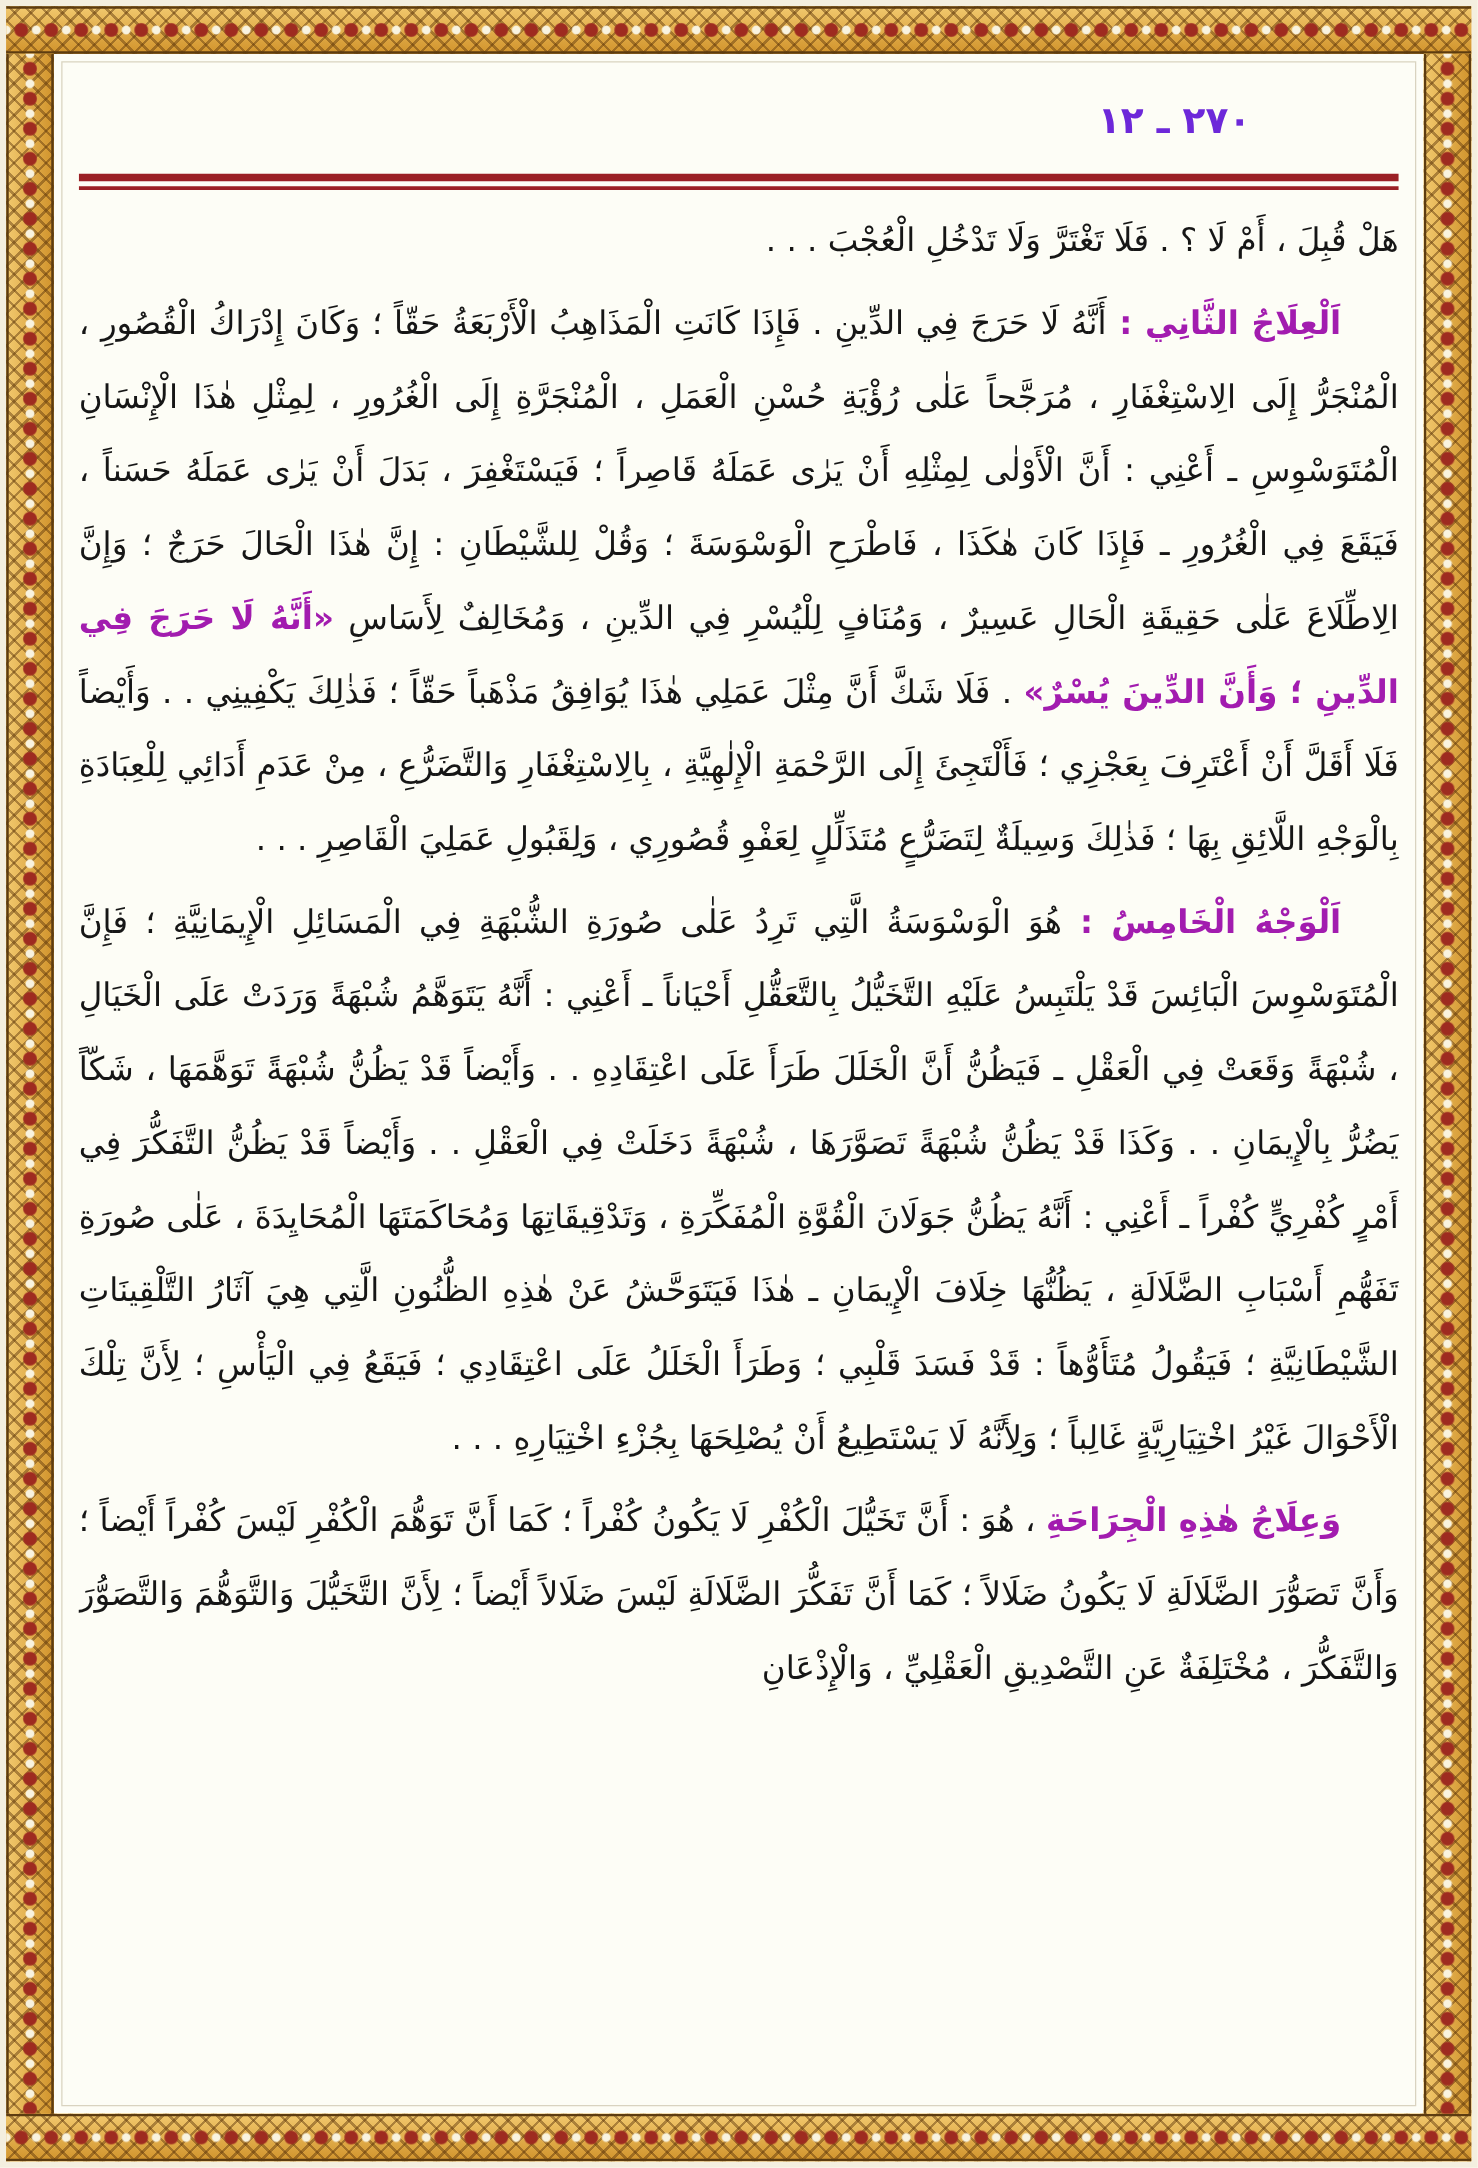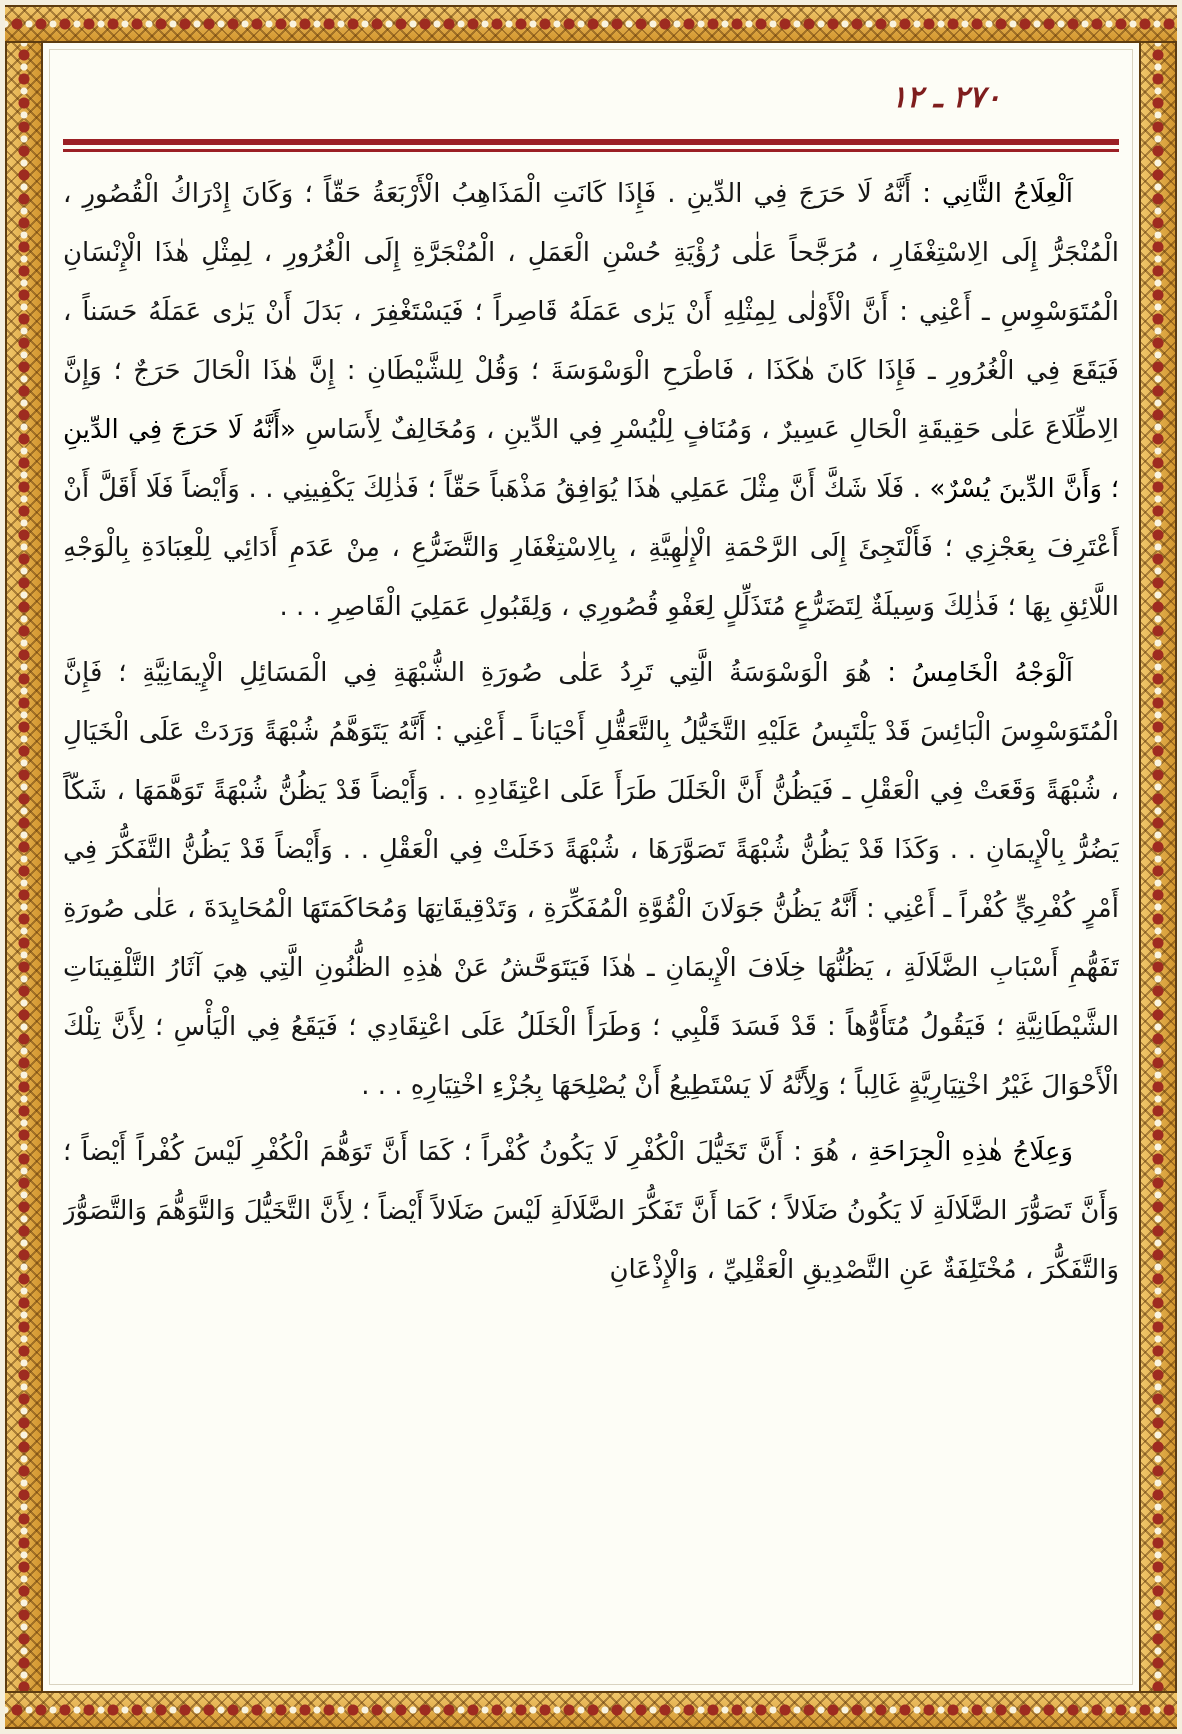--- a/index.html
+++ b/index.html
@@ -44,54 +44,55 @@
   .frame-right{right:0;}
   .inner-rule{position:absolute;inset:44px;border:1px solid #d9d3c0;pointer-events:none;}
 
   .content{
     position:absolute;top:50px;bottom:50px;left:58px;right:58px;
     direction:rtl;overflow:hidden;
   }
   .header{position:relative;height:82px;}
   .page-number{
     position:absolute;right:118px;top:24px;
-    color:#7f1d1d;font-weight:bold;font-size:30px;letter-spacing:1px;font-style:italic;
+    color:#6d28d9;font-weight:bold;font-size:30px;letter-spacing:1px;
   }
   .page-title{
     position:absolute;left:50%;transform:translateX(-50%);top:20px;
     color:#8e1b20;font-weight:bold;font-size:31px;white-space:nowrap;
   }
   .rule{
     height:4px;margin:2px 0 12px;
     border-top:6px solid #9b2025;border-bottom:3px solid #9b2025;
   }
   .body{
     margin-top:12px;
     font-size:26px;line-height:59px;color:#161616;
     text-align:justify;text-justify:inter-word;
   }
   .body p{margin:0 0 7px;}
   .body p.indent{text-indent:46px;}
-  .red-lead,.red-quote{color:#000000;font-weight:normal;}
+  .red-lead,.red-quote{color:#a21caf;font-weight:bold;}
   .black{color:#161616;}
 </style>
 </head>
 <body>
 
 <div class="page">
   <div class="strip strip-h frame-top"></div>
   <div class="strip strip-h frame-bottom"></div>
   <div class="strip strip-v frame-left"></div>
   <div class="strip strip-v frame-right"></div>
   <div class="inner-rule"></div>
 
   <div class="content">
     <div class="header">
       <div class="page-number">٢٧٠ ـ ١٢</div>
     </div>
     <div class="rule"></div>
     <div class="body">
+        <p><span class="black">هَلْ قُبِلَ ، أَمْ لَا ؟ . فَلَا تَغْتَرَّ وَلَا تَدْخُلِ الْعُجْبَ . . .</span></p>
         <p class="indent"><span class="red-lead">اَلْعِلَاجُ الثَّانِي : </span><span class="black">أَنَّهُ لَا حَرَجَ فِي الدِّينِ . فَإِذَا كَانَتِ الْمَذَاهِبُ الْأَرْبَعَةُ حَقّاً ؛ وَكَانَ إِدْرَاكُ الْقُصُورِ ، الْمُنْجَرُّ إِلَى الِاسْتِغْفَارِ ، مُرَجَّحاً عَلٰى رُؤْيَةِ حُسْنِ الْعَمَلِ ، الْمُنْجَرَّةِ إِلَى الْغُرُورِ ، لِمِثْلِ هٰذَا الْإِنْسَانِ الْمُتَوَسْوِسِ ـ أَعْنِي : أَنَّ الْأَوْلٰى لِمِثْلِهِ أَنْ يَرٰى عَمَلَهُ قَاصِراً ؛ فَيَسْتَغْفِرَ ، بَدَلَ أَنْ يَرٰى عَمَلَهُ حَسَناً ، فَيَقَعَ فِي الْغُرُورِ ـ فَإِذَا كَانَ هٰكَذَا ، فَاطْرَحِ الْوَسْوَسَةَ ؛ وَقُلْ لِلشَّيْطَانِ : إِنَّ هٰذَا الْحَالَ حَرَجٌ ؛ وَإِنَّ الِاطِّلَاعَ عَلٰى حَقِيقَةِ الْحَالِ عَسِيرٌ ، وَمُنَافٍ لِلْيُسْرِ فِي الدِّينِ ، وَمُخَالِفٌ لِأَسَاسِ </span><span class="red-quote">«أَنَّهُ لَا حَرَجَ فِي الدِّينِ ؛ وَأَنَّ الدِّينَ يُسْرٌ»</span><span class="black"> . فَلَا شَكَّ أَنَّ مِثْلَ عَمَلِي هٰذَا يُوَافِقُ مَذْهَباً حَقّاً ؛ فَذٰلِكَ يَكْفِينِي . . وَأَيْضاً فَلَا أَقَلَّ أَنْ أَعْتَرِفَ بِعَجْزِي ؛ فَأَلْتَجِئَ إِلَى الرَّحْمَةِ الْإِلٰهِيَّةِ ، بِالِاسْتِغْفَارِ وَالتَّضَرُّعِ ، مِنْ عَدَمِ أَدَائِي لِلْعِبَادَةِ بِالْوَجْهِ اللَّائِقِ بِهَا ؛ فَذٰلِكَ وَسِيلَةٌ لِتَضَرُّعٍ مُتَذَلِّلٍ لِعَفْوِ قُصُورِي ، وَلِقَبُولِ عَمَلِيَ الْقَاصِرِ . . .</span></p>
         <p class="indent"><span class="red-lead">اَلْوَجْهُ الْخَامِسُ : </span><span class="black">هُوَ الْوَسْوَسَةُ الَّتِي تَرِدُ عَلٰى صُورَةِ الشُّبْهَةِ فِي الْمَسَائِلِ الْإِيمَانِيَّةِ ؛ فَإِنَّ الْمُتَوَسْوِسَ الْبَائِسَ قَدْ يَلْتَبِسُ عَلَيْهِ التَّخَيُّلُ بِالتَّعَقُّلِ أَحْيَاناً ـ أَعْنِي : أَنَّهُ يَتَوَهَّمُ شُبْهَةً وَرَدَتْ عَلَى الْخَيَالِ ، شُبْهَةً وَقَعَتْ فِي الْعَقْلِ ـ فَيَظُنُّ أَنَّ الْخَلَلَ طَرَأَ عَلَى اعْتِقَادِهِ . . وَأَيْضاً قَدْ يَظُنُّ شُبْهَةً تَوَهَّمَهَا ، شَكّاً يَضُرُّ بِالْإِيمَانِ . . وَكَذَا قَدْ يَظُنُّ شُبْهَةً تَصَوَّرَهَا ، شُبْهَةً دَخَلَتْ فِي الْعَقْلِ . . وَأَيْضاً قَدْ يَظُنُّ التَّفَكُّرَ فِي أَمْرٍ كُفْرِيٍّ كُفْراً ـ أَعْنِي : أَنَّهُ يَظُنُّ جَوَلَانَ الْقُوَّةِ الْمُفَكِّرَةِ ، وَتَدْقِيقَاتِهَا وَمُحَاكَمَتَهَا الْمُحَايِدَةَ ، عَلٰى صُورَةِ تَفَهُّمِ أَسْبَابِ الضَّلَالَةِ ، يَظُنُّهَا خِلَافَ الْإِيمَانِ ـ هٰذَا فَيَتَوَحَّشُ عَنْ هٰذِهِ الظُّنُونِ الَّتِي هِيَ آثَارُ التَّلْقِينَاتِ الشَّيْطَانِيَّةِ ؛ فَيَقُولُ مُتَأَوُّهاً : قَدْ فَسَدَ قَلْبِي ؛ وَطَرَأَ الْخَلَلُ عَلَى اعْتِقَادِي ؛ فَيَقَعُ فِي الْيَأْسِ ؛ لِأَنَّ تِلْكَ الْأَحْوَالَ غَيْرُ اخْتِيَارِيَّةٍ غَالِباً ؛ وَلِأَنَّهُ لَا يَسْتَطِيعُ أَنْ يُصْلِحَهَا بِجُزْءِ اخْتِيَارِهِ . . .</span></p>
         <p class="indent"><span class="red-lead">وَعِلَاجُ هٰذِهِ الْجِرَاحَةِ</span><span class="black"> ، هُوَ : أَنَّ تَخَيُّلَ الْكُفْرِ لَا يَكُونُ كُفْراً ؛ كَمَا أَنَّ تَوَهُّمَ الْكُفْرِ لَيْسَ كُفْراً أَيْضاً ؛ وَأَنَّ تَصَوُّرَ الضَّلَالَةِ لَا يَكُونُ ضَلَالاً ؛ كَمَا أَنَّ تَفَكُّرَ الضَّلَالَةِ لَيْسَ ضَلَالاً أَيْضاً ؛ لِأَنَّ التَّخَيُّلَ وَالتَّوَهُّمَ وَالتَّصَوُّرَ وَالتَّفَكُّرَ ، مُخْتَلِفَةٌ عَنِ التَّصْدِيقِ الْعَقْلِيِّ ، وَالْإِذْعَانِ</span></p>
       </div>
   </div>
 </div>
 
 </body></html>

